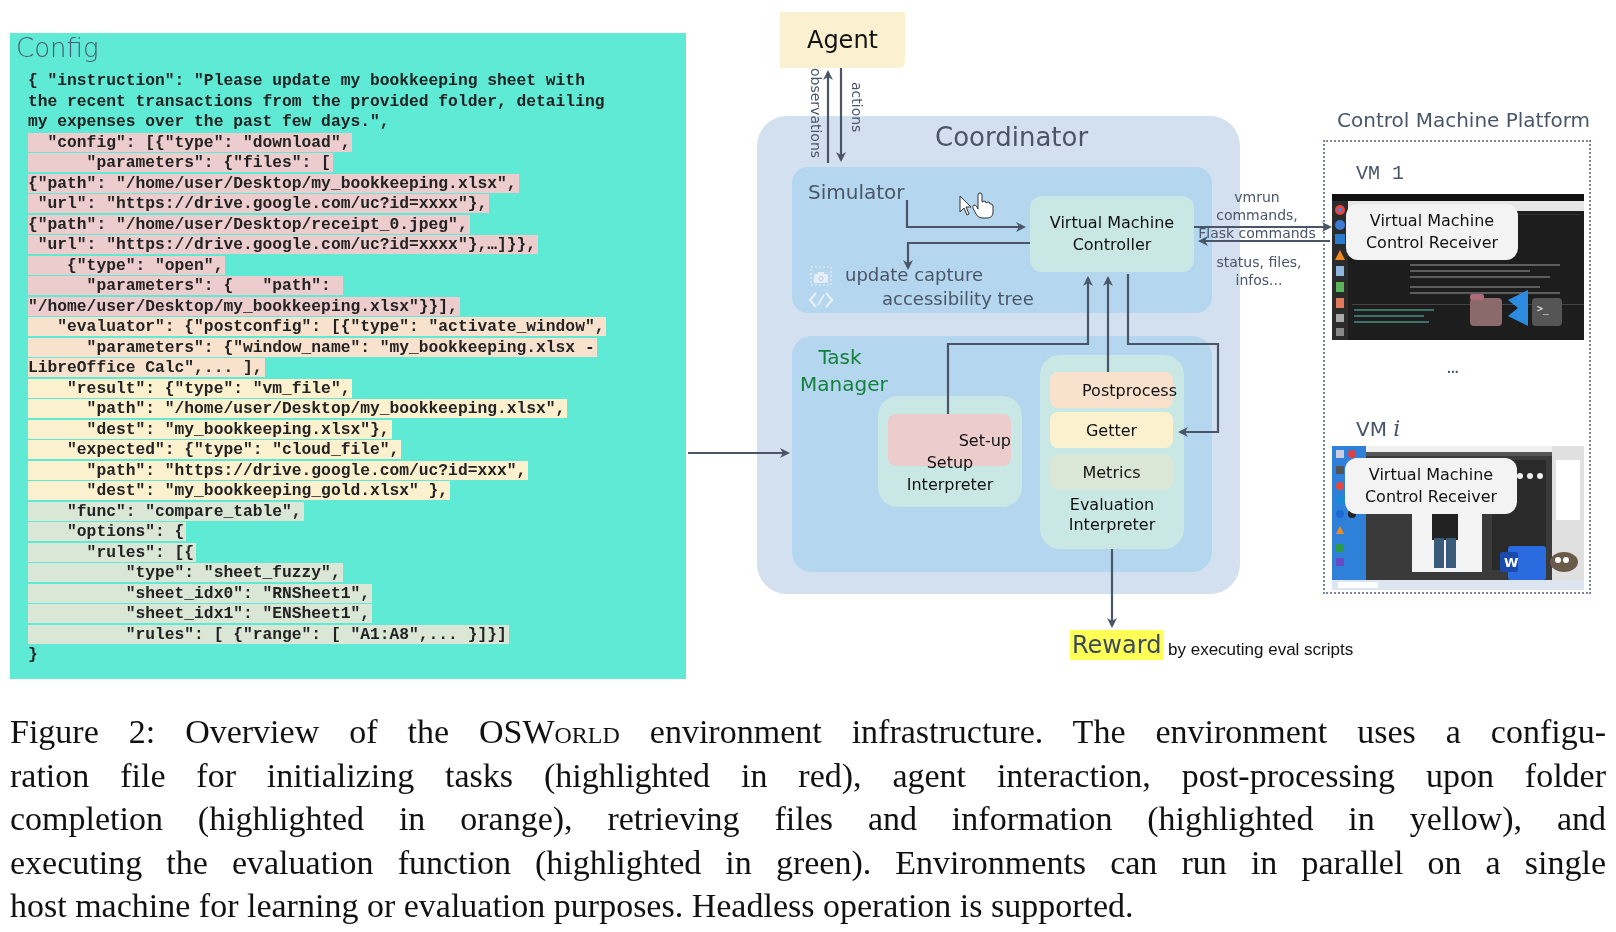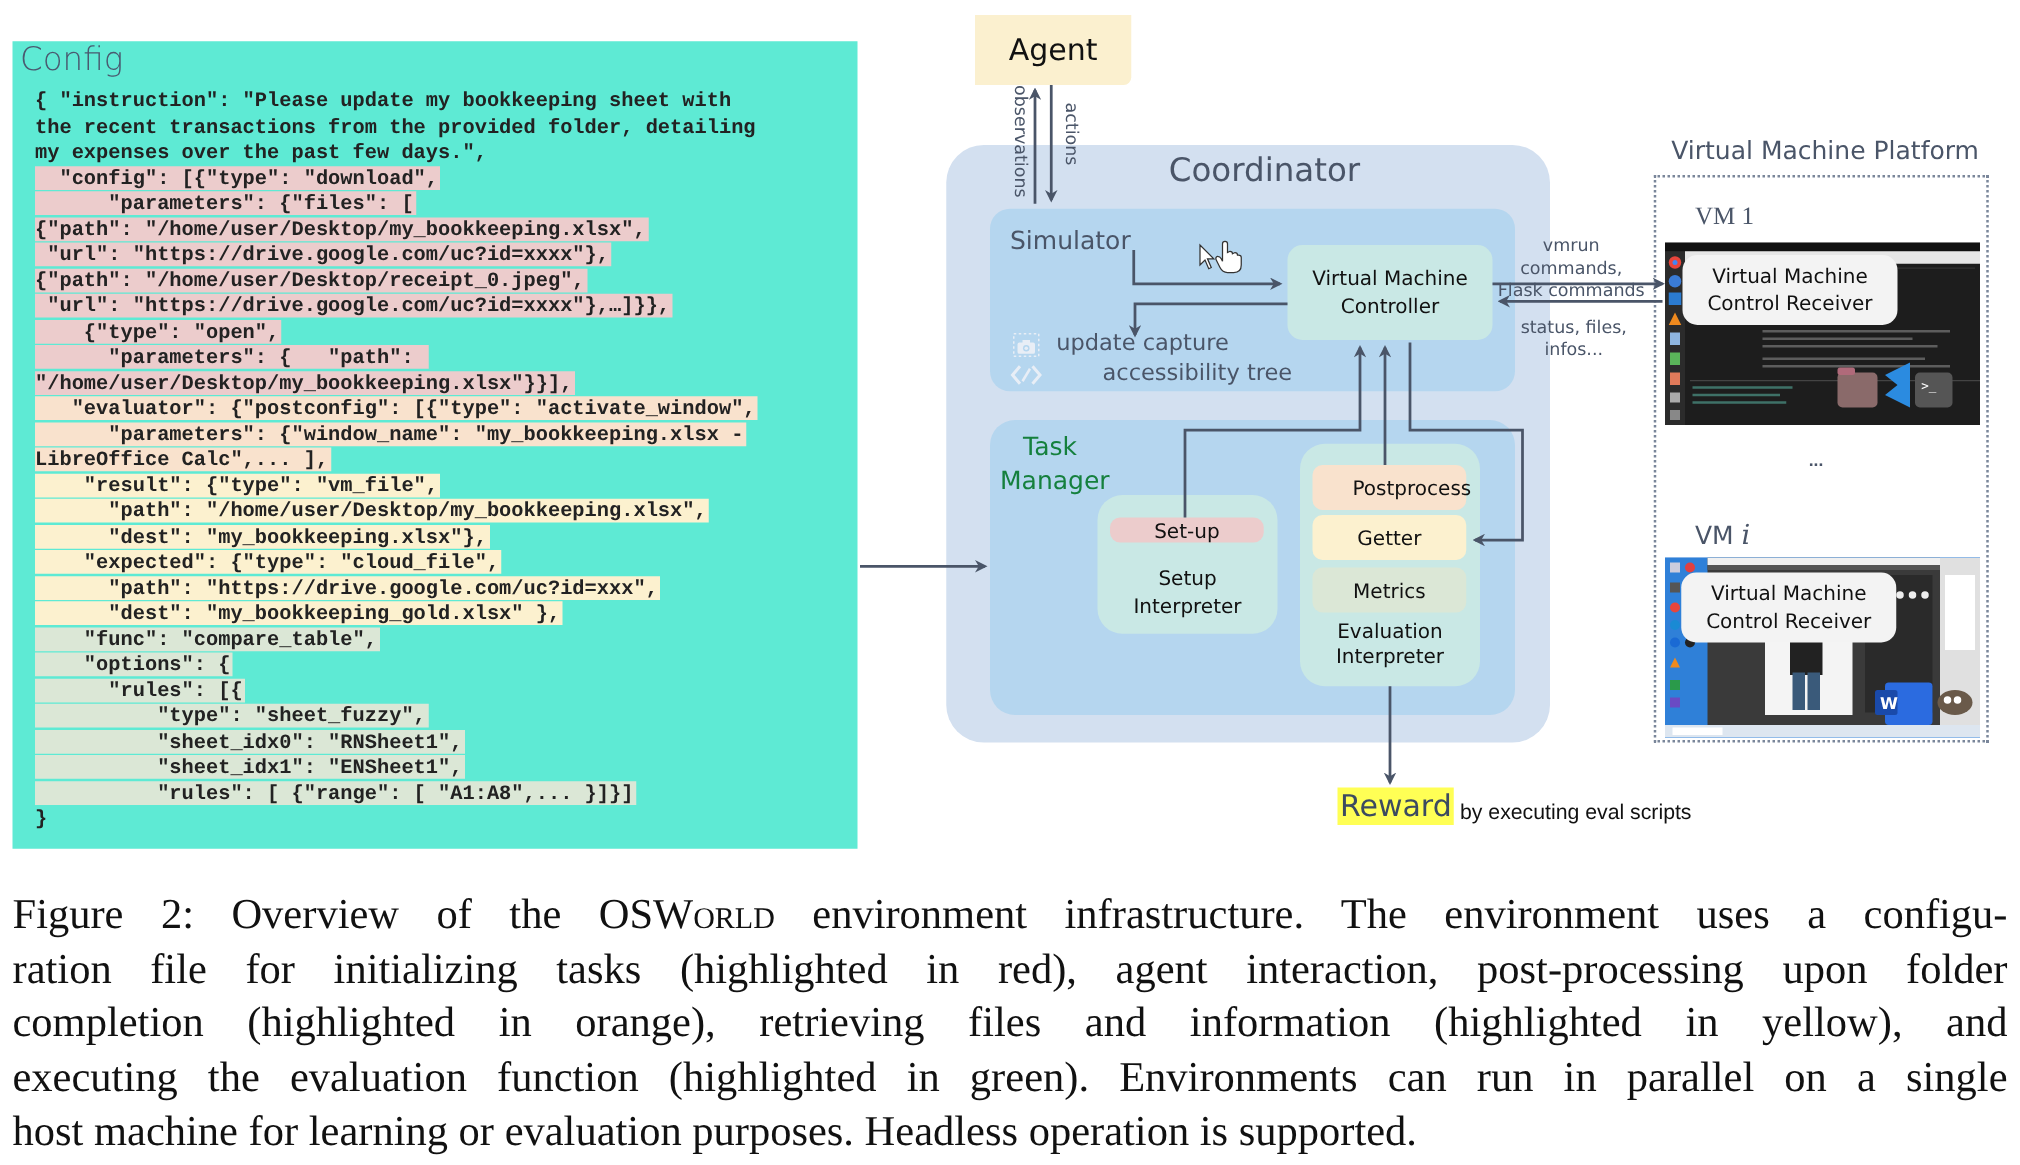--- a/index.html
+++ b/index.html
@@ -29,41 +29,41 @@
   #vmc { left: 1030px; top: 196px; width: 164px; height: 76px; background: #c9e8e5; border-radius: 12px; display: flex; flex-direction: column; align-items: center; justify-content: center; font-size: 16px; color: #111; line-height: 22px; font-family: "DejaVu Sans", sans-serif; }
   #screen-capture { position: absolute; left: 845px; top: 264px; font-size: 18px; color: #4a5568; font-family: "DejaVu Sans", sans-serif; }
   #a11y-tree { position: absolute; left: 838px; top: 288px; font-size: 18px; color: #4a5568; font-family: "DejaVu Sans", sans-serif; margin-left: 44px; }
   #camera-icon { position: absolute; left: 810px; top: 266px; width: 22px; height: 20px; }
   #code-icon { position: absolute; left: 808px; top: 291px; width: 26px; height: 18px; }
   #cursor-icons { position: absolute; left: 958px; top: 192px; width: 40px; height: 28px; }
 
   #task-manager { left: 792px; top: 336px; width: 420px; height: 236px; background: #b5d6ef; border-radius: 20px; }
   #task-manager-label { position: absolute; left: 800px; top: 344px; width: 80px; font-size: 20px; color: #15803d; text-align: center; line-height: 27px; font-family: "DejaVu Sans", sans-serif; }
   #setup-interp { left: 878px; top: 396px; width: 144px; height: 111px; background: #c9e8e5; border-radius: 20px; }
-  #setup-btn { left: 888px; top: 414px; width: 123px; height: 20px; background: #eccccc; border-radius: 8px; display: flex; align-items: center; justify-content: center; font-size: 16px; color: #111; font-family: "DejaVu Sans", sans-serif; }
+  #setup-btn { left: 888px; top: 414px; width: 123px; height: 52px; background: #eccccc; border-radius: 8px; display: flex; align-items: center; justify-content: flex-end; font-size: 16px; color: #111; font-family: "DejaVu Sans", sans-serif; }
   #setup-interp-label { position: absolute; left: 878px; top: 452px; width: 144px; text-align: center; font-size: 16px; line-height: 22px; color: #111; font-family: "DejaVu Sans", sans-serif; }
   #eval-interp { left: 1040px; top: 355px; width: 144px; height: 194px; background: #c9e8e5; border-radius: 20px; }
   #postprocess-btn { left: 1050px; top: 372px; width: 123px; height: 36px; background: #f9e2cd; border-radius: 8px; padding-left: 36px; }
   #getter-btn { left: 1050px; top: 412px; width: 123px; height: 36px; background: #fcf1cf; border-radius: 8px; }
   #metrics-btn { left: 1050px; top: 454px; width: 123px; height: 36px; background: #dbe7d6; border-radius: 8px; }
   .eval-btn { display: flex; align-items: center; justify-content: center; font-size: 16px; color: #111; font-family: "DejaVu Sans", sans-serif; }
   #eval-interp-label { position: absolute; left: 1040px; top: 495px; width: 144px; text-align: center; font-size: 16px; line-height: 20px; color: #111; font-family: "DejaVu Sans", sans-serif; }
 
   .rot-label { position: absolute; font-size: 14px; color: #4a5568; white-space: nowrap; font-family: "DejaVu Sans", sans-serif; }
   #obs-label { left: 808px; top: 68px; writing-mode: vertical-rl; }
   #actions-label { left: 849px; top: 82px; writing-mode: vertical-rl; }
 
   .side-label { position: absolute; font-size: 14px; color: #4a5568; font-family: "DejaVu Sans", sans-serif; text-align: center; line-height: 18px; }
   #cmd-label { left: 1192px; top: 188px; width: 130px; }
   #status-label { left: 1192px; top: 253px; width: 134px; }
 
   
   #vm-platform-label { position: absolute; left: 1337px; top: 108px; font-size: 20px; color: #4a5568; font-family: "DejaVu Sans", sans-serif; }
   #vm-platform { left: 1323px; top: 140px; width: 268px; height: 454px; border: 3px dotted #7a869a; border-width: 2px; }
-  #vm1-label { position: absolute; left: 1356px; top: 162px; font-size: 20px; color: #4a5568; font-family: Liberation Serif, serif; }
+  #vm1-label { position: absolute; left: 1356px; top: 162px; font-size: 20px; color: #4a5568; font-family: Liberation Mono, monospace; }
   #vmi-label { position: absolute; left: 1356px; top: 416px; font-size: 20px; color: #4a5568; font-family: "DejaVu Sans", sans-serif; }
   #vmi-label i { font-family: "DejaVu Serif", serif; font-size: 22px; }
   #vm-ellipsis { position: absolute; left: 1447px; top: 360px; font-size: 14px; color: #4a5568; font-weight: bold; }
 
   #vm1-screen { left: 1332px; top: 194px; width: 252px; height: 146px; background: #1d1d1d; overflow: hidden; }
   #vmi-screen { left: 1332px; top: 446px; width: 252px; height: 144px; background: #2e7ed8; overflow: hidden; }
   .receiver { position: absolute; background: #f3f3f3; border-radius: 12px; display: flex; flex-direction: column; align-items: center; justify-content: center; font-size: 16px; color: #111; line-height: 22px; font-family: "DejaVu Sans", sans-serif; }
   #receiver-1 { left: 1346px; top: 204px; width: 172px; height: 56px; }
   #receiver-i { left: 1345px; top: 458px; width: 172px; height: 56px; }
 
@@ -184,21 +184,21 @@
     <div>Evaluation</div>
     <div>Interpreter</div>
   </div>
 
   <div class="side-label" id="cmd-label">
     <div>vmrun commands,</div>
     <div>Flask commands</div>
   </div>
   <div class="side-label" id="status-label">status, files, infos...</div>
 
-  <div id="vm-platform-label">Virtual Machine Platform</div>
+  <div id="vm-platform-label">Control Machine Platform</div>
   <div class="box" id="vm-platform"></div>
   <div id="vm1-label">VM 1</div>
 
   <div class="box" id="vm1-screen">
     <svg width="252" height="146" viewBox="0 0 252 146">
       <rect x="0" y="0" width="252" height="7" fill="#111"></rect>
       <rect x="0" y="7" width="16" height="139" fill="#2b2b2b"></rect>
       <circle cx="8" cy="16" r="5" fill="#e8453c"></circle>
       <circle cx="8" cy="16" r="2" fill="#4285f4"></circle>
       <circle cx="8" cy="31" r="5" fill="#3a7bd5"></circle>

